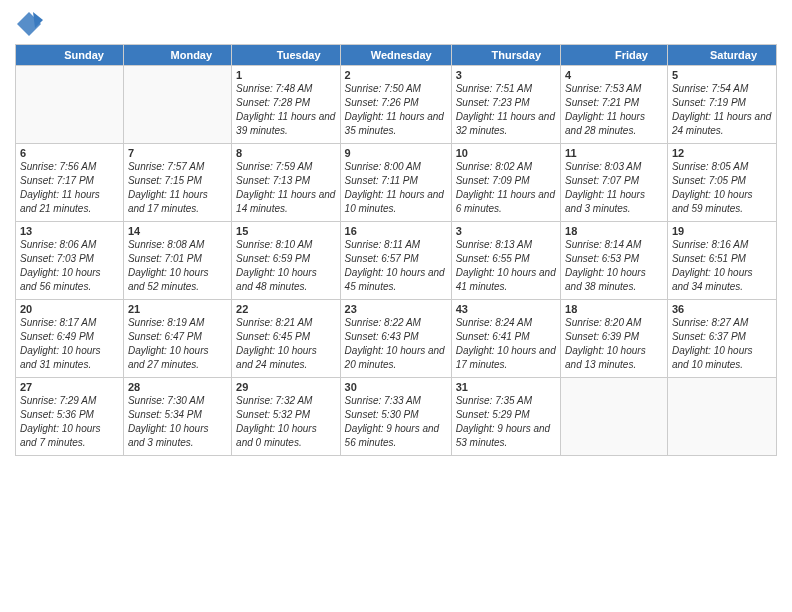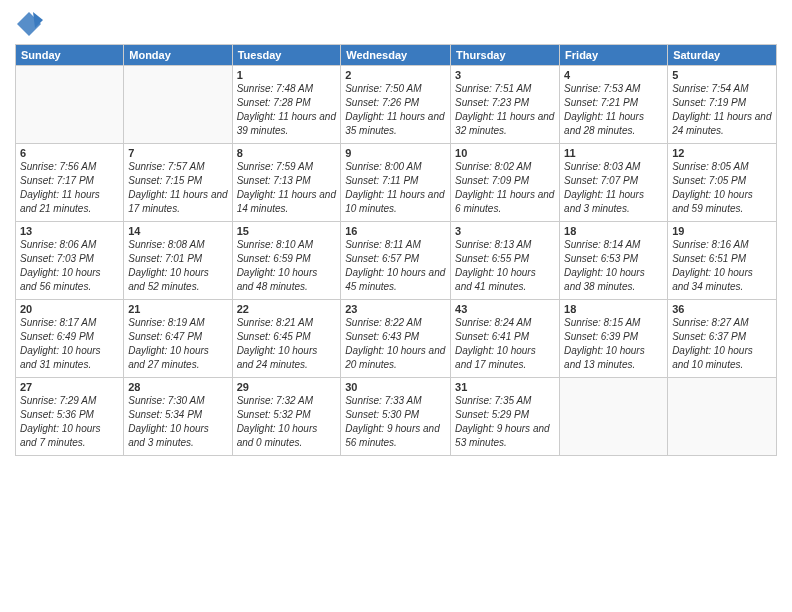--- a/index.html
+++ b/index.html
@@ -60,22 +60,22 @@
     }
     .calendar {
       width: 100%;
       border-collapse: collapse;
     }
     .calendar th {
       background-color: #3a7abf;
       color: #fff;
       font-size: 11px;
       font-weight: bold;
-      padding: 4px 5px;
-      text-align: left;
+      padding: 4px 19px;
+      text-align: right;
       border: 1px solid #ccc;
     }
     .calendar td {
       border: 1px solid #ccc;
       vertical-align: top;
       padding: 3px 4px;
       font-size: 9.5px;
       color: #333;
       width: 113px;
       height: 78px;
@@ -279,21 +279,21 @@
 Daylight: 10 hours and 20 minutes.</div>
           </td>
           <td>
             <span class="day-number">43</span>
             <div class="day-info">Sunrise: 8:24 AM
 Sunset: 6:41 PM
 Daylight: 10 hours and 17 minutes.</div>
           </td>
           <td>
             <span class="day-number">18</span>
-            <div class="day-info">Sunrise: 8:15 AM
+            <div class="day-info">Sunrise: 8:20 AM
 Sunset: 6:39 PM
 Daylight: 10 hours and 13 minutes.</div>
           </td>
           <td>
             <span class="day-number">36</span>
             <div class="day-info">Sunrise: 8:27 AM
 Sunset: 6:37 PM
 Daylight: 10 hours and 10 minutes.</div>
           </td>
         </tr>

